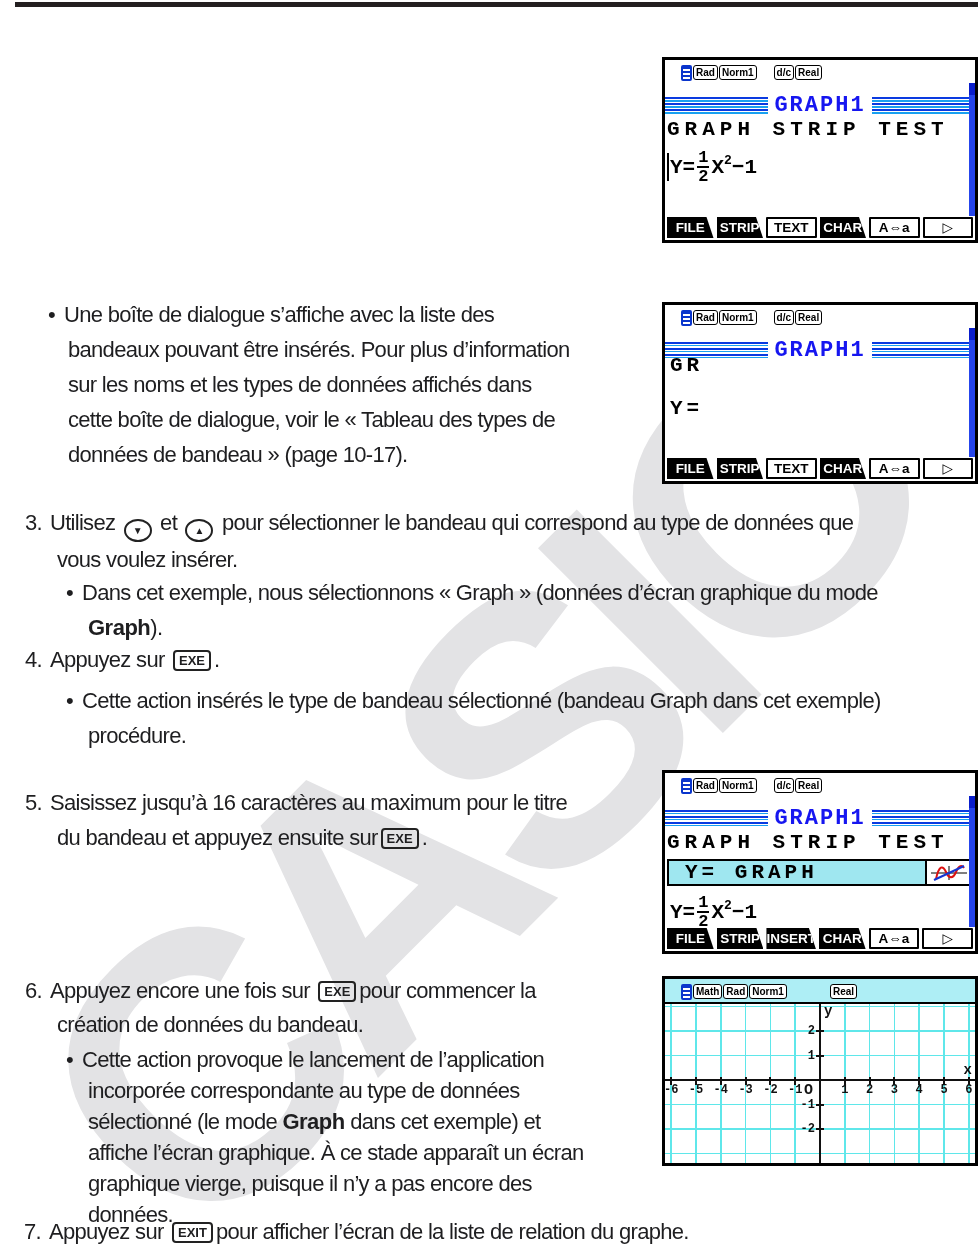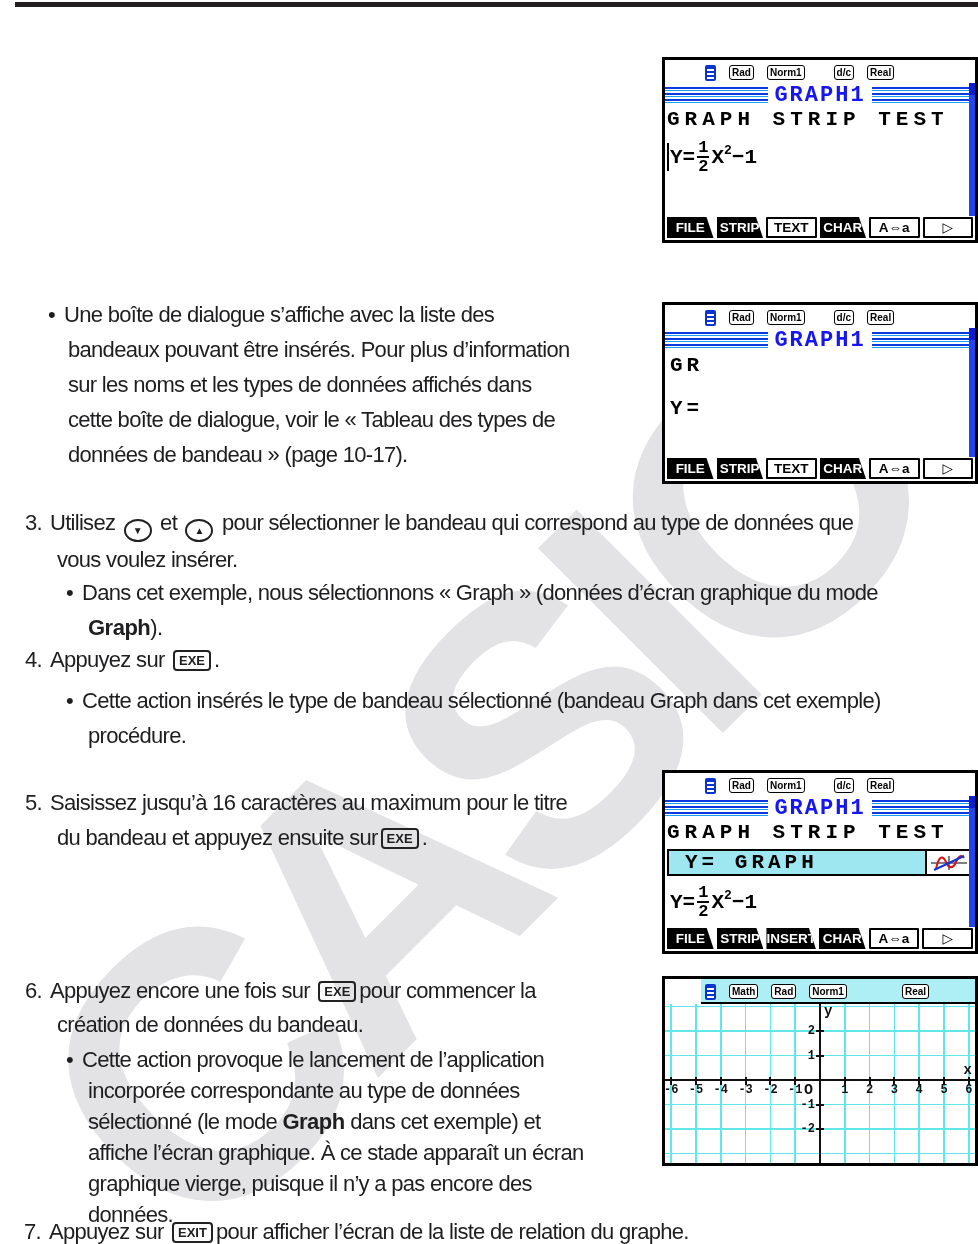--- a/index.html
+++ b/index.html
@@ -31,33 +31,33 @@
     display:inline-block; width:28px; height:23px; border:2px solid #222;
     border-radius:50%; text-align:center; line-height:19px; font-size:10px;
     letter-spacing:0; vertical-align:-4px; margin:0 3px;
   }
 
   
   .calc {
     position:absolute; left:662px; width:316px; background:#fff;
     border:3px solid #000; z-index:3; font-family:"Liberation Mono", monospace;
   }
-  .statusbar { height:23px; display:flex; align-items:center; padding:2px 2px 0 4px; gap:13px;margin-left:36px; }
+  .statusbar { height:23px; display:flex; align-items:center; padding:2px 2px 0 16px; gap:1px; }
   .badge {
     border:1.5px solid #000; border-radius:3px; background:#fff;
     font:bold 10px "Liberation Sans", sans-serif; letter-spacing:0;
     padding:0 2px; line-height:13px; color:#000;
   }
   .sb-std .badge:first-of-type { margin-left:44px; }
   .sb-graph .badge:first-of-type { margin-left:16px; }
   .battery {
     width:11px; height:16px; border:2px solid #0a35cc; border-radius:2px;
     background:repeating-linear-gradient(180deg,#0a35cc 0 2px,#fff 2px 4px);
   }
-  .titlebar { height:20px; display:flex; align-items:center; margin-top:2px; }
+  .titlebar { height:20px; display:flex; align-items:center; margin-top:12px; }
   .stripe { flex:1; height:17px; background:repeating-linear-gradient(180deg,#0a3ae0 0 2px,#ffffff 2px 3px,#18a0f0 3px 4.5px,#ffffff 4.5px 6px); }
   .title-text { font-weight:bold; font-size:22px; color:#1616f0; letter-spacing:2px; padding:0 6px; }
   .calc-heading { font-weight:bold; font-size:21px; letter-spacing:5px; padding-left:2px; margin-top:3px; white-space:nowrap; color:#000; }
   .formula { display:flex; align-items:center; font-weight:bold; font-size:21px; color:#000; margin:8px 0 0 2px; }
   .cursor-bar { width:2px; height:28px; background:#000; margin-right:1px; }
   .frac { display:inline-flex; flex-direction:column; align-items:center; font-size:17px; line-height:17px; margin:0 2px; }
   .frac .den { border-top:2px solid #000; padding:0 1px; }
   .sup { font-size:13px; position:relative; top:-7px; }
   .scrollbar { position:absolute; right:0; top:23px; bottom:24px; width:6px; background:#2545ec; }
   .scrollbar::before { content:""; position:absolute; top:0; left:0; right:0; height:12px; background:#0a1ecc; }

